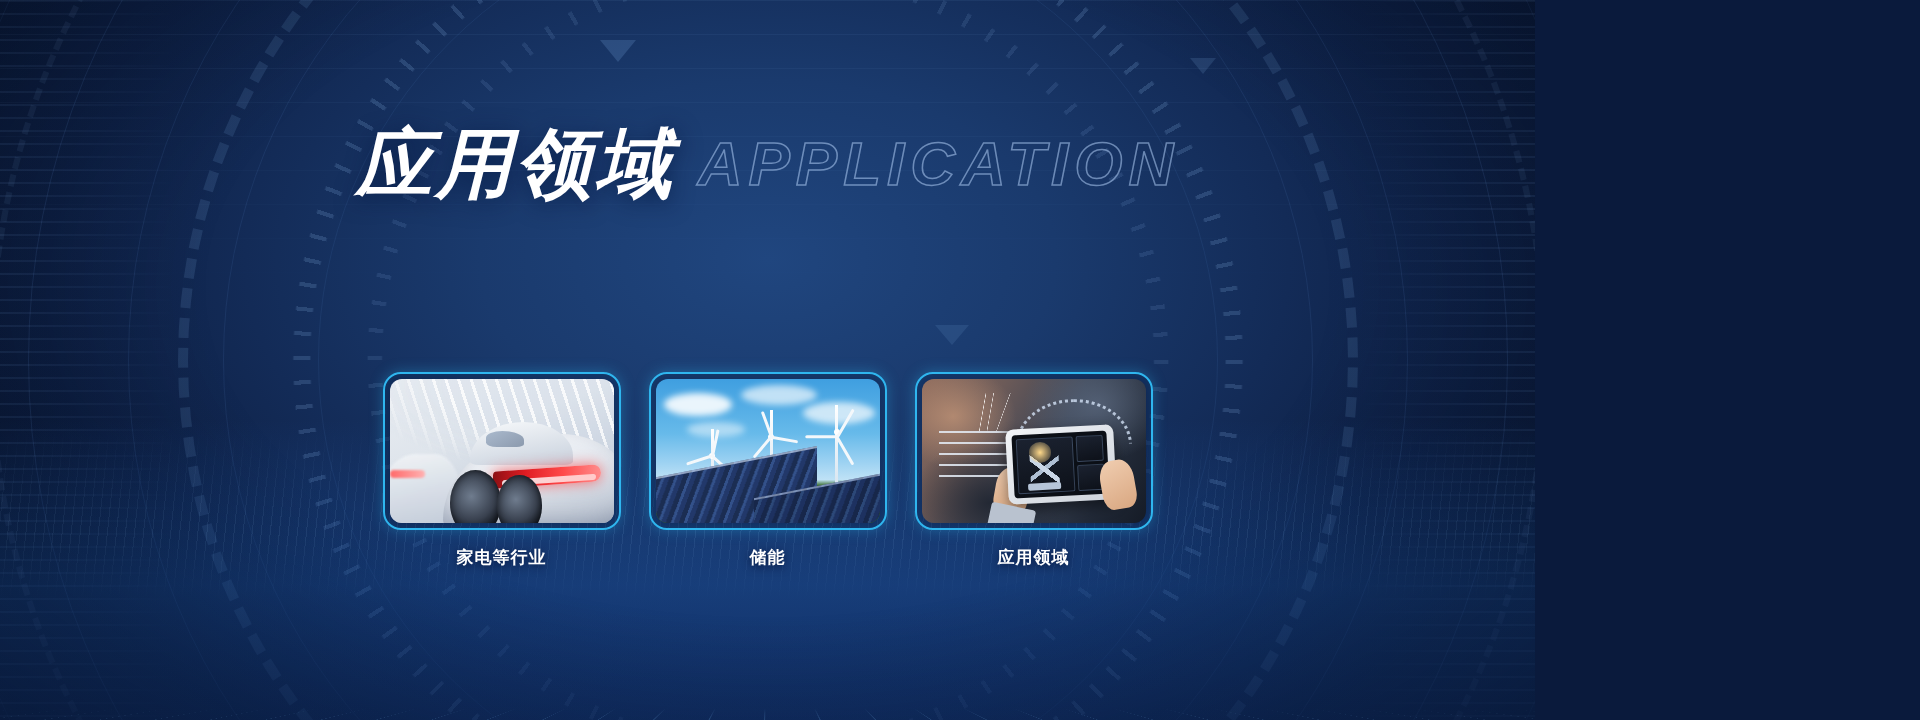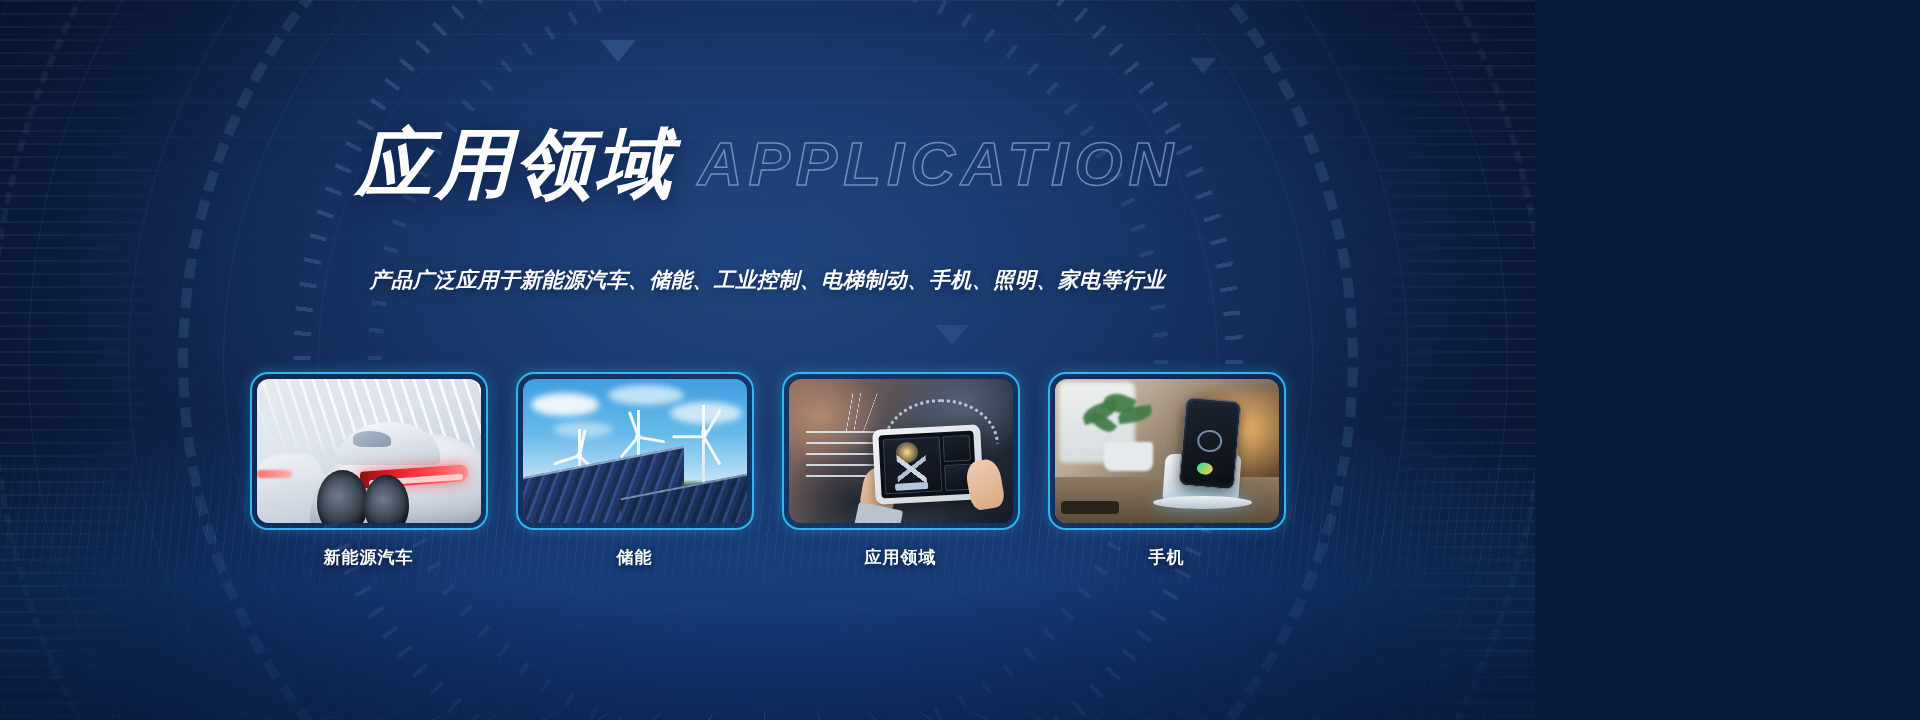--- a/index.html
+++ b/index.html
@@ -249,40 +249,39 @@
   <div class="tri" style="left:1190px;top:58px;border-width:16px 13px 0 13px;border-color:rgba(150,200,255,.28) transparent transparent transparent;"></div>
   <div class="tri" style="left:935px;top:325px;border-width:20px 17px 0 17px;border-color:rgba(150,200,255,.22) transparent transparent transparent;"></div>
   <div class="floor-glow"></div>
   <div class="floor"></div>
   <div class="floor-streaks"></div>
   <div class="bg-vignette"></div>
 
   <div class="heading">
     <span class="title-cn">应用领域</span><span class="title-en">APPLICATION</span>
   </div>
-  <div class="subtitle">产品广泛应用于新能源汽车、储能、工业控制、电梯制动、手机、照明、家电等行业</div>
 
   <div class="cards">
 
     <div class="card">
       <div class="card-frame">
         <div class="card-img ev">
           <div class="tunnel"></div>
           <div class="car2"></div>
             <div class="car2light"></div>
           <div class="body"></div>
             <div class="roof"></div>
             <div class="win"></div>
           <div class="taillight"></div>
             <div class="taillight2"></div>
           <div class="wheel w1"></div>
             <div class="wheel w2"></div>
         </div>
       </div>
-      <div class="card-label">新能源汽车</div>
+      <div class="card-label">家电等行业</div>
     </div>
 
     <div class="card">
       <div class="card-frame">
         <div class="card-img ws">
           <div class="cloud c1"></div>
             <div class="cloud c2"></div>
             <div class="cloud c3"></div>
             <div class="cloud c4"></div>
           <div class="grass"></div>
@@ -336,40 +335,15 @@
           </div>
           <div class="glow"></div>
           <div class="hand r"></div>
           <div class="sleeve"></div>
         </div>
       </div>
       <div class="card-label">应用领域</div>
     </div>
 
 
-    <div class="card">
-      <div class="card-frame">
-        <div class="card-img ph">
-          <div class="window"></div>
-          <div class="warm"></div>
-          <div class="plant">
-            <div class="leaf" style="left:6%;top:18%;width:40%;height:22%;transform:rotate(-18deg);"></div>
-            <div class="leaf" style="left:30%;top:4%;width:34%;height:26%;transform:rotate(22deg);"></div>
-            <div class="leaf" style="left:46%;top:22%;width:38%;height:20%;transform:rotate(-8deg);"></div>
-            <div class="leaf" style="left:14%;top:34%;width:30%;height:18%;transform:rotate(40deg);"></div>
-          </div>
-          <div class="pot"></div>
-          <div class="desk"></div>
-          <div class="plug"></div>
-          <div class="stand"></div>
-          <div class="phone">
-            <div class="pscreen"></div>
-            <div class="ring"></div>
-            <div class="dot"></div>
-          </div>
-          <div class="base"></div>
-        </div>
-      </div>
-      <div class="card-label">手机</div>
-    </div>
 
   </div>
 </div>
 
 </body></html>

